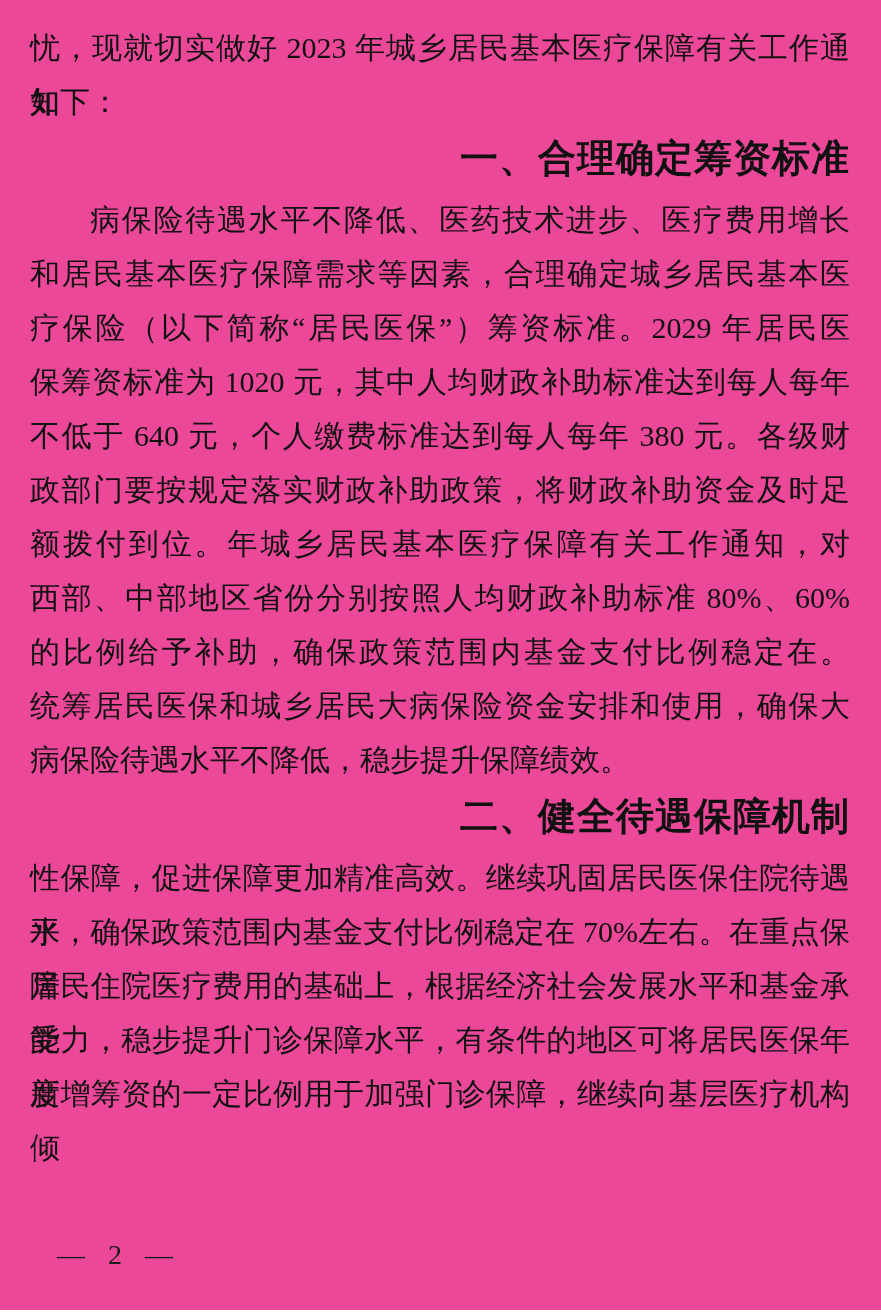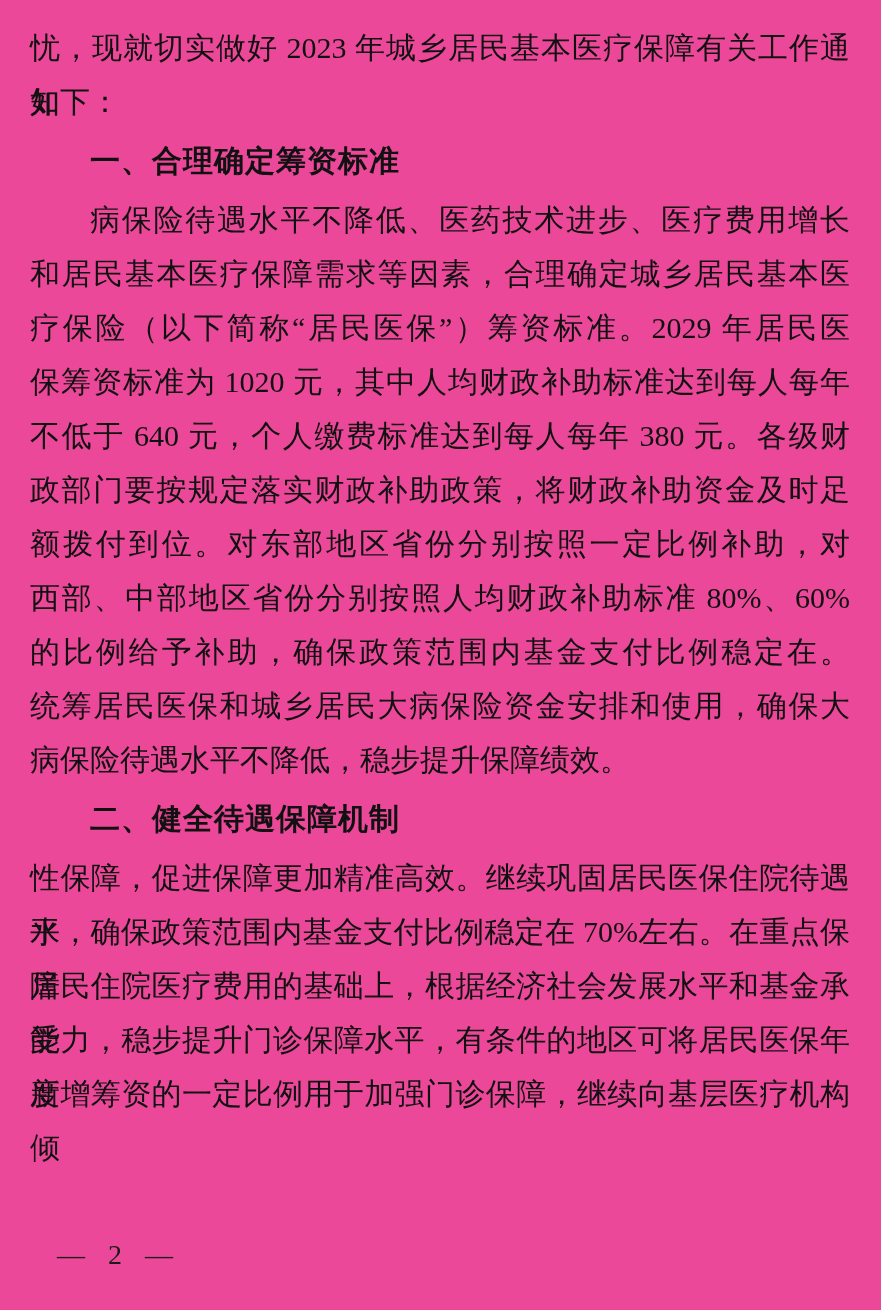--- a/index.html
+++ b/index.html
@@ -29,28 +29,29 @@
     white-space: normal;
   }
   .fill {
     text-align: justify;
     text-align-last: justify;
   }
   .indent {
     text-indent: 2em;
   }
   .heading {
-    font-family: Liberation Serif, serif;
+    font-family: Liberation Mono, monospace;
     font-weight: 700;
-    font-size: 30px;
+    font-size: 38px;
     line-height: 54px;
     height: 54px;
     margin: 5px 0;
     text-indent: 2em;
     letter-spacing: 1px;
+    text-align: right;
   }
   .page-footer {
     position: absolute;
     left: 57px;
     top: 1238px;
     font-size: 28px;
     line-height: 34px;
     word-spacing: 16px;
     color: #1a1a1a;
   }
@@ -62,21 +63,21 @@
   <div class="content">
     <div class="line fill">忧，现就切实做好 2023 年城乡居民基本医疗保障有关工作通知</div>
     <div class="line">如下：</div>
     <h2 class="heading">一、合理确定筹资标准</h2>
     <div class="line fill indent">病保险待遇水平不降低、医药技术进步、医疗费用增长</div>
     <div class="line fill">和居民基本医疗保障需求等因素，合理确定城乡居民基本医</div>
     <div class="line fill">疗保险（以下简称“居民医保”）筹资标准。2029 年居民医</div>
     <div class="line fill">保筹资标准为 1020 元，其中人均财政补助标准达到每人每年</div>
     <div class="line fill">不低于 640 元，个人缴费标准达到每人每年 380 元。各级财</div>
     <div class="line fill">政部门要按规定落实财政补助政策，将财政补助资金及时足</div>
-    <div class="line fill">额拨付到位。对东部地区省份分别按照一定比例补助，对</div>
+    <div class="line fill">额拨付到位。年城乡居民基本医疗保障有关工作通知，对</div>
     <div class="line fill">西部、中部地区省份分别按照人均财政补助标准 80%、60%</div>
     <div class="line fill">的比例给予补助，确保政策范围内基金支付比例稳定在。</div>
     <div class="line fill">统筹居民医保和城乡居民大病保险资金安排和使用，确保大</div>
     <div class="line">病保险待遇水平不降低，稳步提升保障绩效。</div>
     <h2 class="heading">二、健全待遇保障机制</h2>
     <div class="line fill">性保障，促进保障更加精准高效。继续巩固居民医保住院待遇水</div>
     <div class="line fill">平，确保政策范围内基金支付比例稳定在 70%左右。在重点保障</div>
     <div class="line fill">居民住院医疗费用的基础上，根据经济社会发展水平和基金承受</div>
     <div class="line fill">能力，稳步提升门诊保障水平，有条件的地区可将居民医保年度</div>
     <div class="line fill">新增筹资的一定比例用于加强门诊保障，继续向基层医疗机构倾</div>

